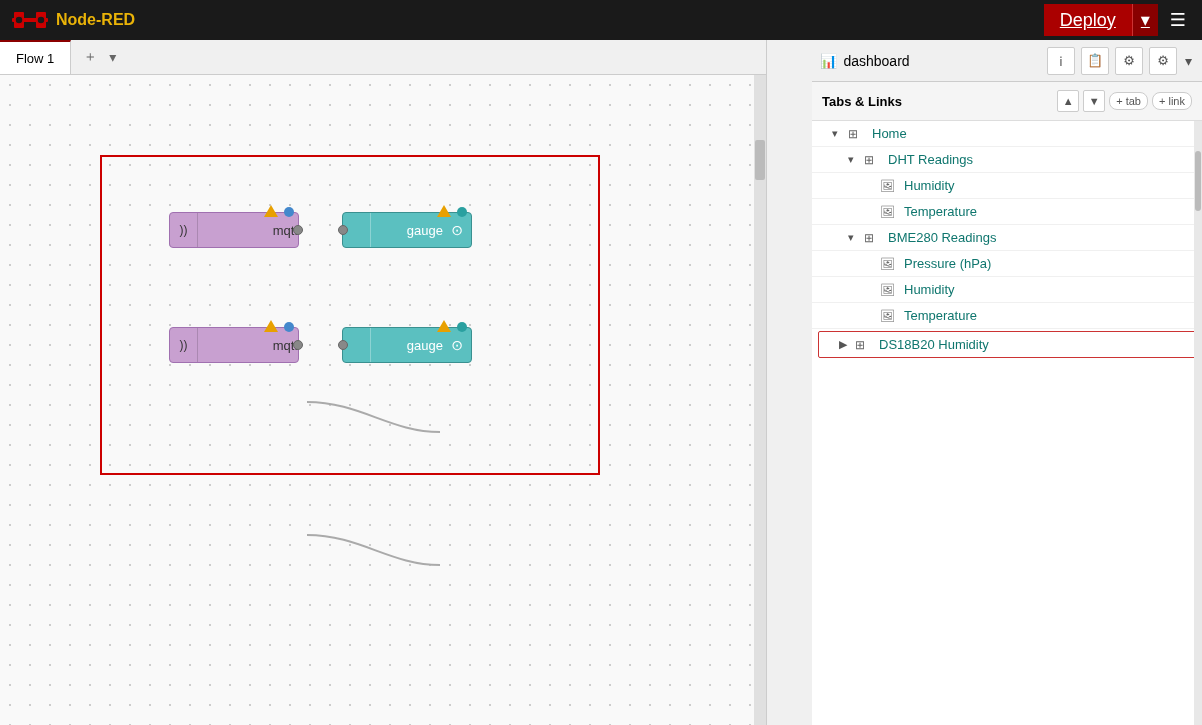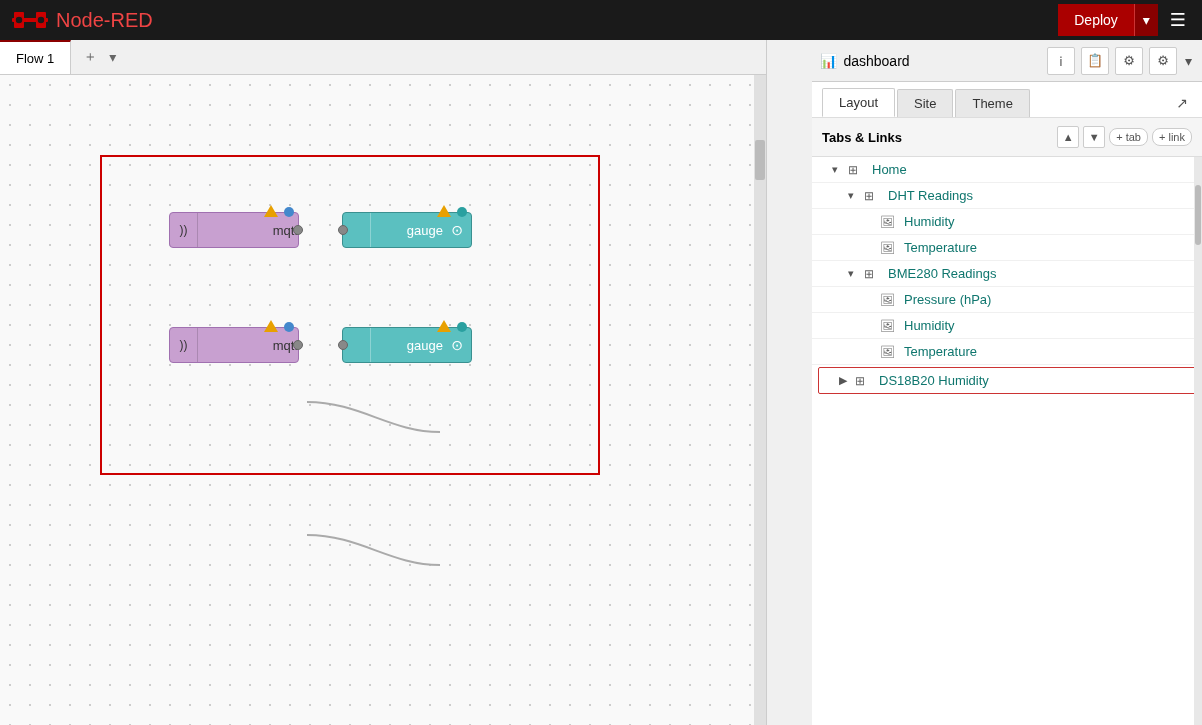--- a/index.html
+++ b/index.html
@@ -6,25 +6,25 @@
     body { font-family: 'Helvetica Neue', Arial, sans-serif; font-size: 13px; background: #f0f0f0; }
 
     
     .topbar {
       display: flex; align-items: center; justify-content: space-between;
       background: #1a1a1a; color: #fff; height: 40px; padding: 0 12px;
     }
     .topbar-left { display: flex; align-items: center; gap: 10px; }
     .topbar-logo { display: flex; align-items: center; gap: 8px; }
     .logo-icon { width: 36px; height: 20px; position: relative; }
-    .topbar-title { font-size: 20px; font-weight: 400; color: #ef4444; }
+    .topbar-title { font-size: 16px; font-weight: 700; color: #eab308; }
     .topbar-right { display: flex; align-items: center; gap: 8px; }
     .deploy-btn {
       display: flex; align-items: center; background: #8b0000; color: #fff;
-      border: none; cursor: pointer; height: 32px; font-size: 14px;
+      border: none; cursor: pointer; height: 32px; font-size: 18px; text-decoration: underline;
     }
     .deploy-main { padding: 0 16px; height: 100%; display: flex; align-items: center; background: #aa0000; }
     .deploy-arrow { padding: 0 8px; height: 100%; display: flex; align-items: center; background: #880000; border-left: 1px solid #cc3333; }
     .menu-btn { background: none; border: none; cursor: pointer; color: #fff; font-size: 18px; padding: 4px; }
 
     
     .main-layout { display: flex; height: calc(725px - 40px); gap: 45px; }
 
     
     .flow-panel { flex: 1; display: flex; flex-direction: column; border-right: 1px solid #ccc; }
@@ -300,26 +300,20 @@
     <div class="dashboard-header">
       <span class="dashboard-icon">📊</span>
       <span class="dashboard-title">dashboard</span>
       <button class="header-icon-btn">ℹ</button>
       <button class="header-icon-btn">📋</button>
       <button class="header-icon-btn">⚙</button>
       <button class="header-icon-btn">⚙</button>
       <button class="header-expand-btn">▾</button>
     </div>
 
-    <div class="tabs-row">
-      <button class="tab-btn active">Layout</button>
-      <button class="tab-btn">Site</button>
-      <button class="tab-btn">Theme</button>
-      <button class="tab-external">↗</button>
-    </div>
 
     <div class="panel-body">
 
       <div class="tabs-links-header">
         <span class="tabs-links-title">Tabs &amp; Links</span>
         <div class="tabs-links-controls">
           <button class="tl-btn">▲</button>
           <button class="tl-btn">▼</button>
           <button class="tl-btn-text">+ tab</button>
           <button class="tl-btn-text">+ link</button>

